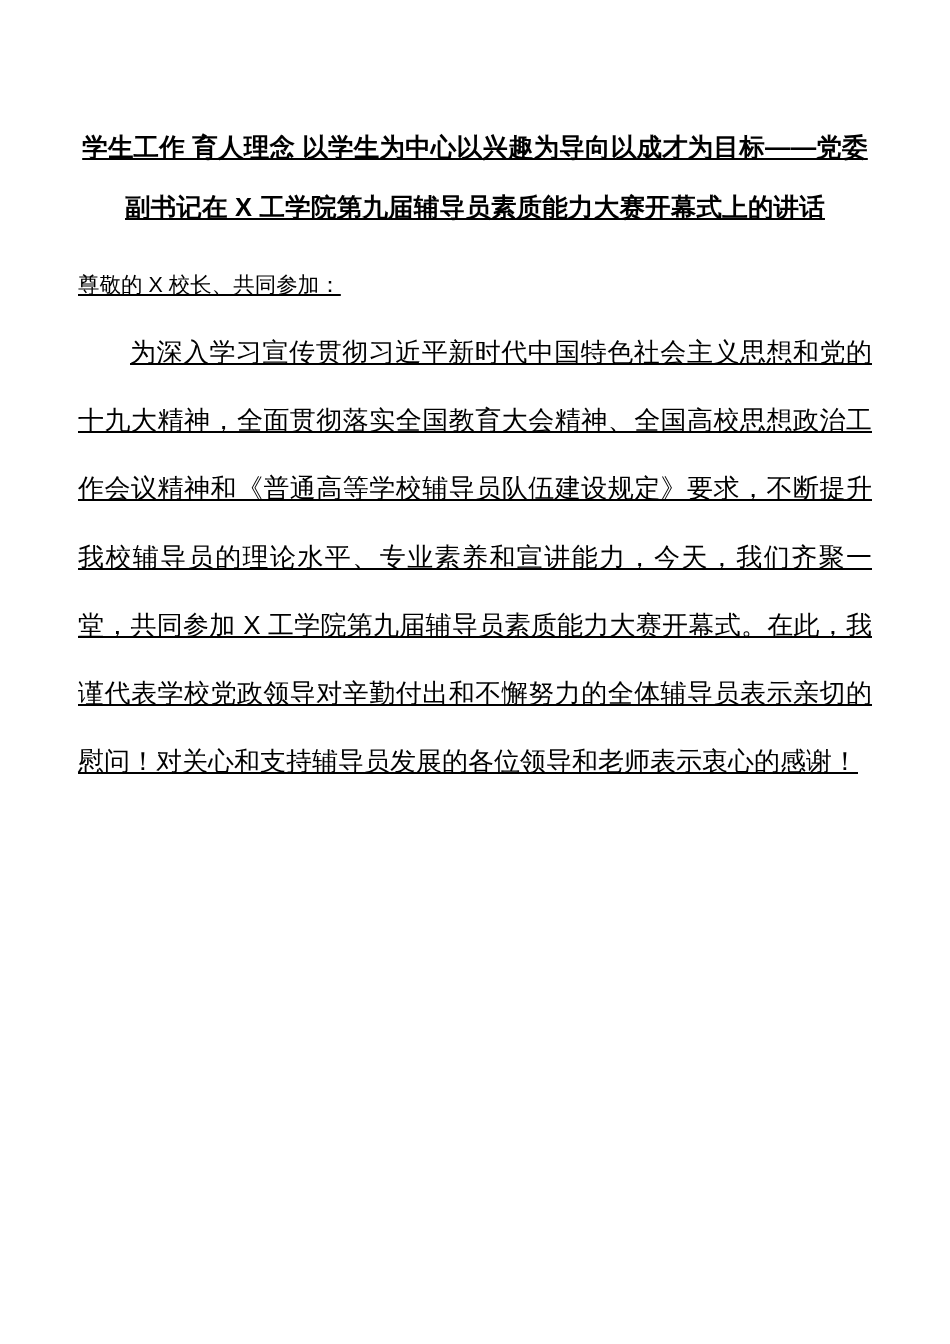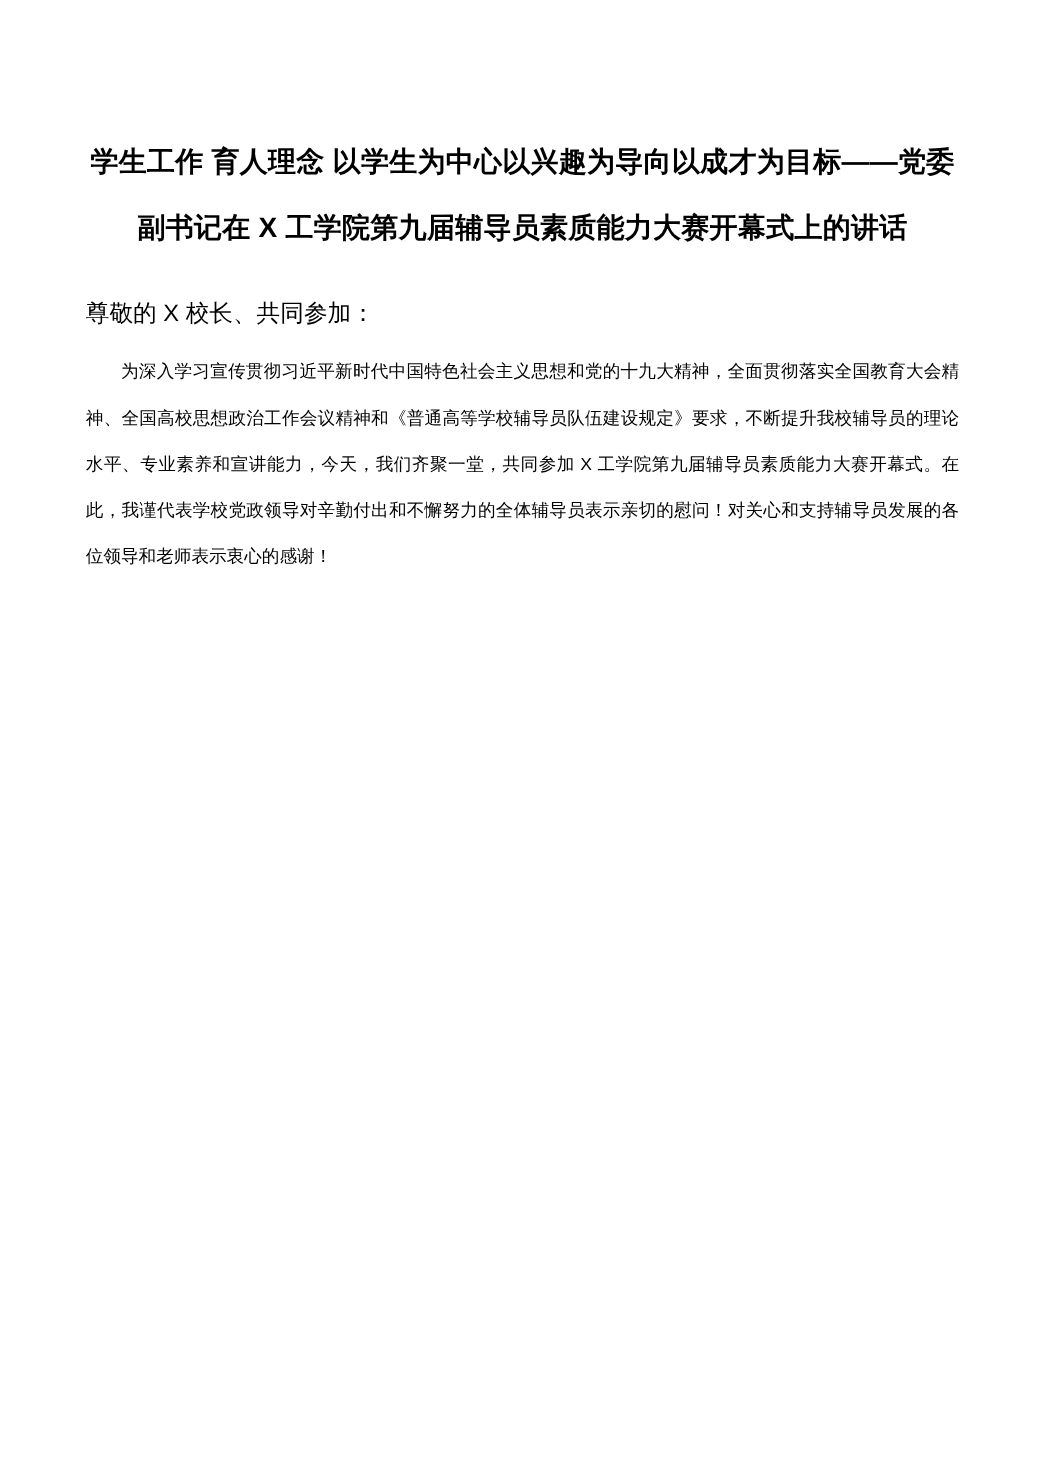--- a/index.html
+++ b/index.html
@@ -13,39 +13,40 @@
     font-family: "Liberation Sans", "DejaVu Sans", sans-serif;
     color: #000000;
     overflow: hidden;
   }
   .page {
     width: 950px;
     height: 1344px;
     box-sizing: border-box;
     padding: 118px 78px 17px 78px;
     position: relative;
+    text-decoration: underline;
   }
   .doc-title {
     font-size: 25.5px;
     font-weight: bold;
     line-height: 2.35;
     text-align: center;
     letter-spacing: 0.2px;
     margin: 0 0 6px 0;
     word-break: break-all;
   }
   .salutation {
     font-size: 21.5px;
     line-height: 1.6;
     margin: 30px 0 0 0;
     text-align: justify;
     text-justify: inter-ideograph;
   }
   .body-para {
-    font-size: 16px;
+    font-size: 26px;
     line-height: 2.62;
     margin: 16px 0 0 0;
     text-indent: 2em;
     text-align: justify;
     text-justify: inter-ideograph;
     word-break: break-all;
   }
 </style>
 </head>
 <body>

